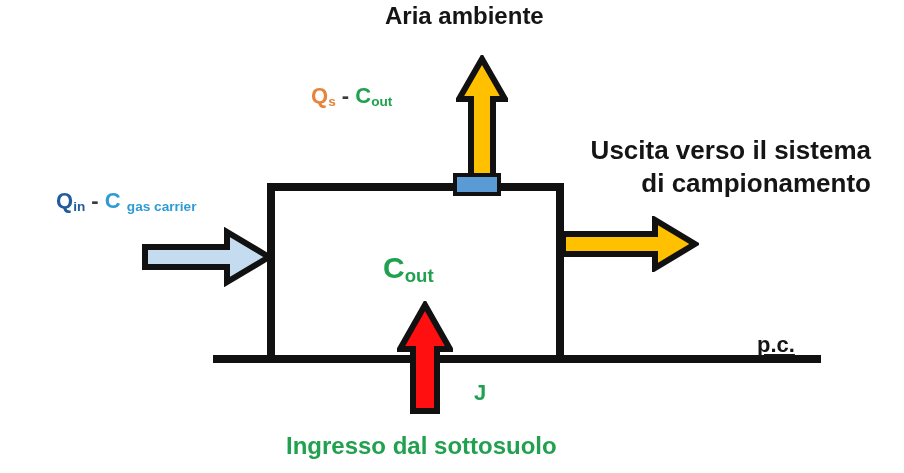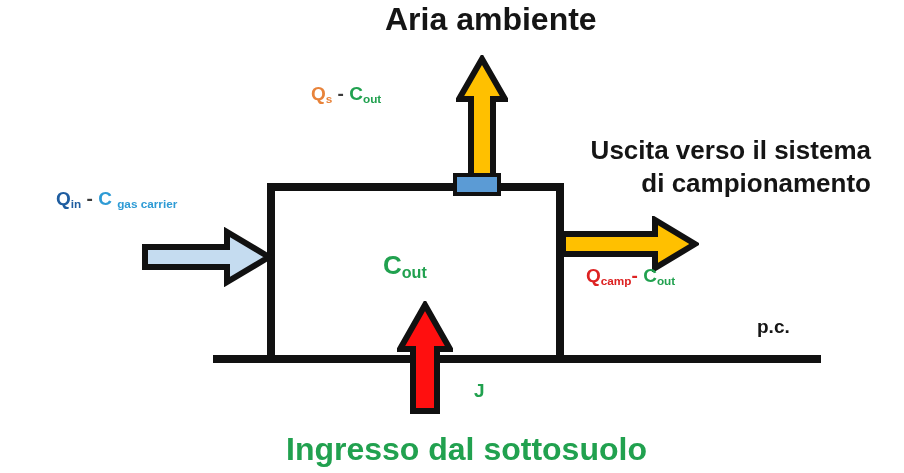--- a/index.html
+++ b/index.html
@@ -2,24 +2,24 @@
 <html><head>
 <meta charset="utf-8">
 <style>
   html,body{margin:0;padding:0;background:#ffffff;}
   #canvas{
     position:relative;width:904px;height:473px;background:#ffffff;
     font-family:"Liberation Sans",sans-serif;font-weight:700;overflow:hidden;
   }
   .abs{position:absolute;}
   .lbl{position:absolute;white-space:nowrap;color:#151515;line-height:1.05;}
-  .f28{font-size:32px;}
-  .f27{font-size:19px;}
+  .f28{font-size:24px;}
+  .f27{font-size:22px;}
   .f26{font-size:26px;}
-  .f30{font-size:26px;}
+  .f30{font-size:30px;}
   .sub{font-size:0.62em;vertical-align:-0.22em;letter-spacing:0;}
   .sep{white-space:pre;color:#3a3a3a;}
   .orange{color:#E8833A;}
   .green{color:#21A14F;}
   .dkblue{color:#1F5DA0;}
   .ltblue{color:#2E9BD5;}
   .redtx{color:#DD2222;}
   .two-line{text-align:right;line-height:33px;}
   
   .chamber{
@@ -76,23 +76,20 @@
 
   <div class="lbl txt f27" style="left:56px;top:189px;">
     <span class="dkblue"><span>Q</span><span class="sub">in</span></span><span class="sep"> - </span><span class="ltblue"><span>C</span> <span class="sub">gas carrier</span></span>
   </div>
 
 
   <div class="lbl txt f30 green" style="left:383px;top:252px;">
     <span>C</span><span class="sub">out</span>
   </div>
 
-  <div class="lbl txt f27" style="left:586px;top:266px;">
-    <span class="redtx"><span>Q</span><span class="sub">camp</span></span><span class="sep redtx">- </span><span class="green"><span>C</span><span class="sub">out</span></span>
-  </div>
 
-  <div class="lbl txt f27" style="left:757px;top:317px;">p.c.</div>
+  <div class="lbl txt f27" style="left:757px;top:333px;text-decoration:underline;">p.c.</div>
 
   <div class="lbl txt f27 green" style="left:474px;top:381px;">J</div>
 
   <div class="lbl txt f28 green" style="left:286px;top:433px;">Ingresso dal sottosuolo</div>
 
 </div>
 
 </body></html>

